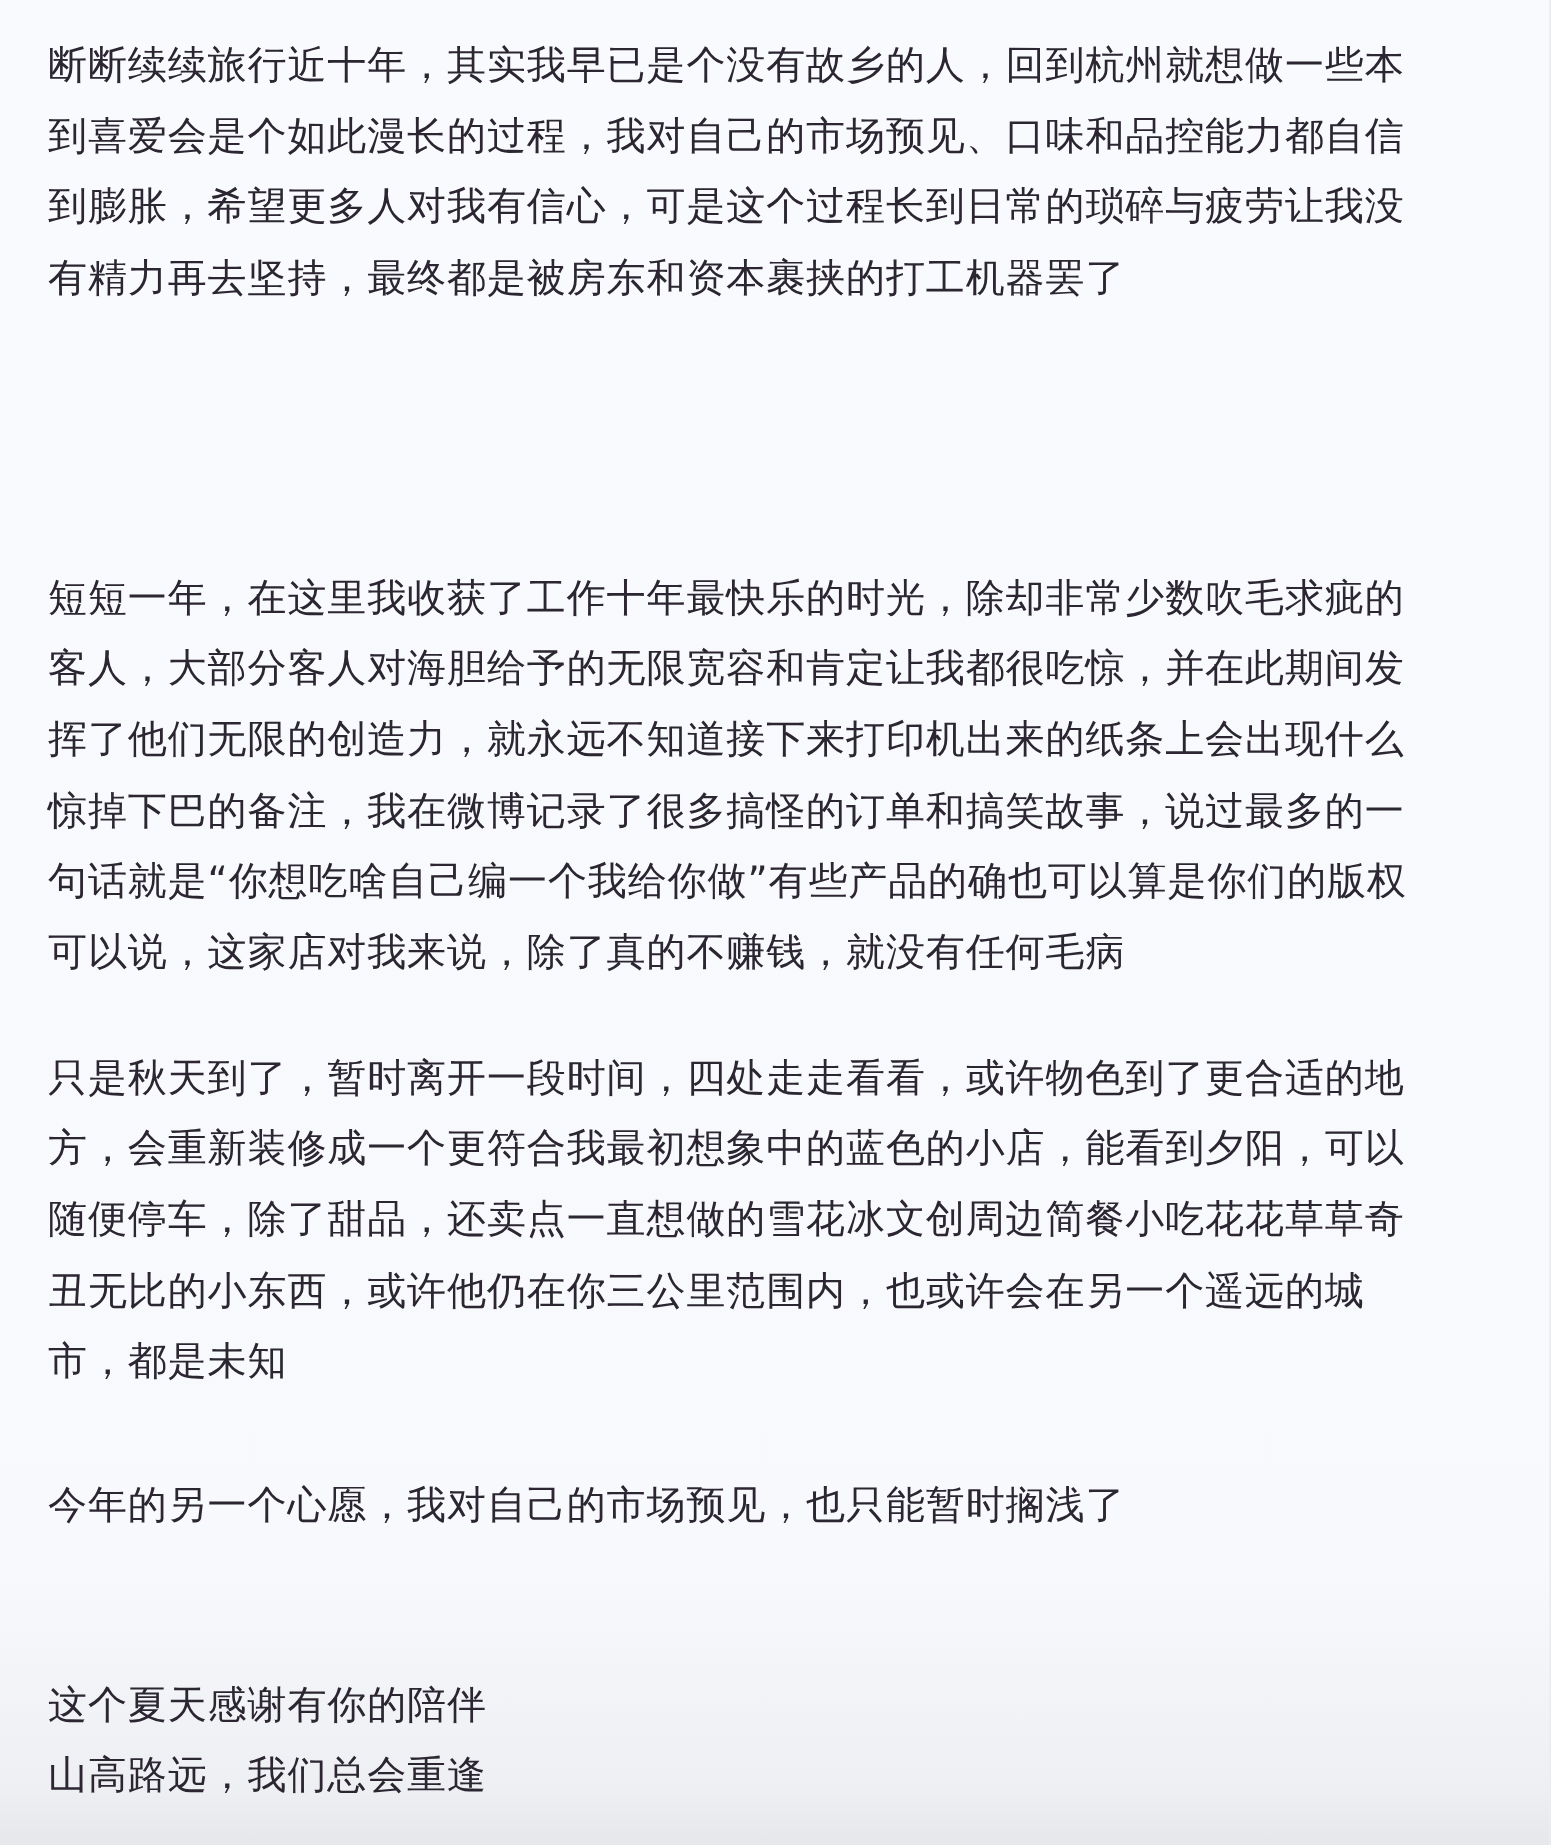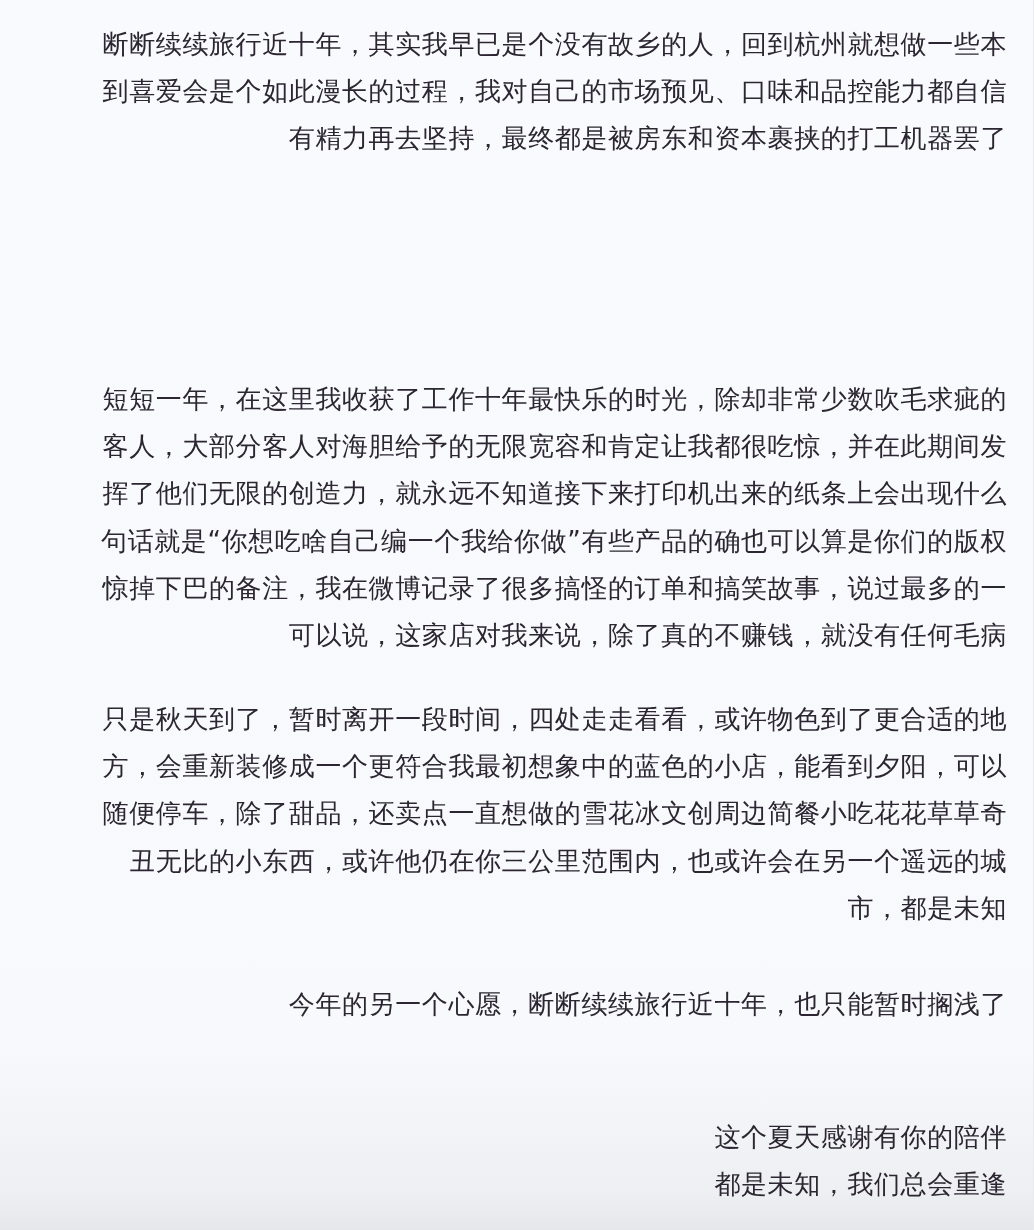--- a/index.html
+++ b/index.html
@@ -16,21 +16,20 @@
       color: #2b2631;
     }
     .page {
       position: absolute;
       left: 0; top: 0;
       width: 1034px;
       height: 1230px;
       background: linear-gradient(to bottom, #f9fafd 0%, #f8f9fc 85%, #eeeff2 97%, #e6e7ea 100%);
       border-right: 1px solid #e9eaee;
       box-sizing: border-box;
-      text-align: right;
     }
     .para {
       position: absolute;
       left: 32px;
       width: 975px;
       margin: 0;
       font-size: 26px;
       line-height: 47.2px;
       letter-spacing: 0.6px;
       word-break: break-all;
@@ -47,42 +46,43 @@
     #p5 { top: 1078px; margin-top: 36px; }
   </style>
 </head>
 <body>
 
 <div class="page">
 
   <p class="para" id="p1">
     <span class="line">断断续续旅行近十年，其实我早已是个没有故乡的人，回到杭州就想做一些本</span>
     <span class="line">到喜爱会是个如此漫长的过程，我对自己的市场预见、口味和品控能力都自信</span>
+    <span class="line">到膨胀，希望更多人对我有信心，可是这个过程长到日常的琐碎与疲劳让我没</span>
     <span class="line">有精力再去坚持，最终都是被房东和资本裹挟的打工机器罢了</span>
   </p>
 
   <p class="para" id="p2">
     <span class="line">短短一年，在这里我收获了工作十年最快乐的时光，除却非常少数吹毛求疵的</span>
     <span class="line">客人，大部分客人对海胆给予的无限宽容和肯定让我都很吃惊，并在此期间发</span>
     <span class="line">挥了他们无限的创造力，就永远不知道接下来打印机出来的纸条上会出现什么</span>
+    <span class="line">惊掉下巴的备注，我在微博记录了很多搞怪的订单和搞笑故事，说过最多的一</span>
     <span class="line">句话就是“你想吃啥自己编一个我给你做”有些产品的确也可以算是你们的版权</span>
-    <span class="line">惊掉下巴的备注，我在微博记录了很多搞怪的订单和搞笑故事，说过最多的一</span>
     <span class="line">可以说，这家店对我来说，除了真的不赚钱，就没有任何毛病</span>
   </p>
 
   <p class="para" id="p3">
     <span class="line">只是秋天到了，暂时离开一段时间，四处走走看看，或许物色到了更合适的地</span>
     <span class="line">方，会重新装修成一个更符合我最初想象中的蓝色的小店，能看到夕阳，可以</span>
     <span class="line">随便停车，除了甜品，还卖点一直想做的雪花冰文创周边简餐小吃花花草草奇</span>
     <span class="line">丑无比的小东西，或许他仍在你三公里范围内，也或许会在另一个遥远的城</span>
     <span class="line">市，都是未知</span>
   </p>
 
   <p class="para" id="p4">
-    <span class="line">今年的另一个心愿，断断续续旅行近十年，也只能暂时搁浅了</span>
+    <span class="line">今年的另一个心愿，我对自己的市场预见，也只能暂时搁浅了</span>
   </p>
 
   <p class="para" id="p5">
     <span class="line">这个夏天感谢有你的陪伴</span>
-    <span class="line">都是未知，我们总会重逢</span>
+    <span class="line">山高路远，我们总会重逢</span>
   </p>
 
 </div>
 
 </body></html>

